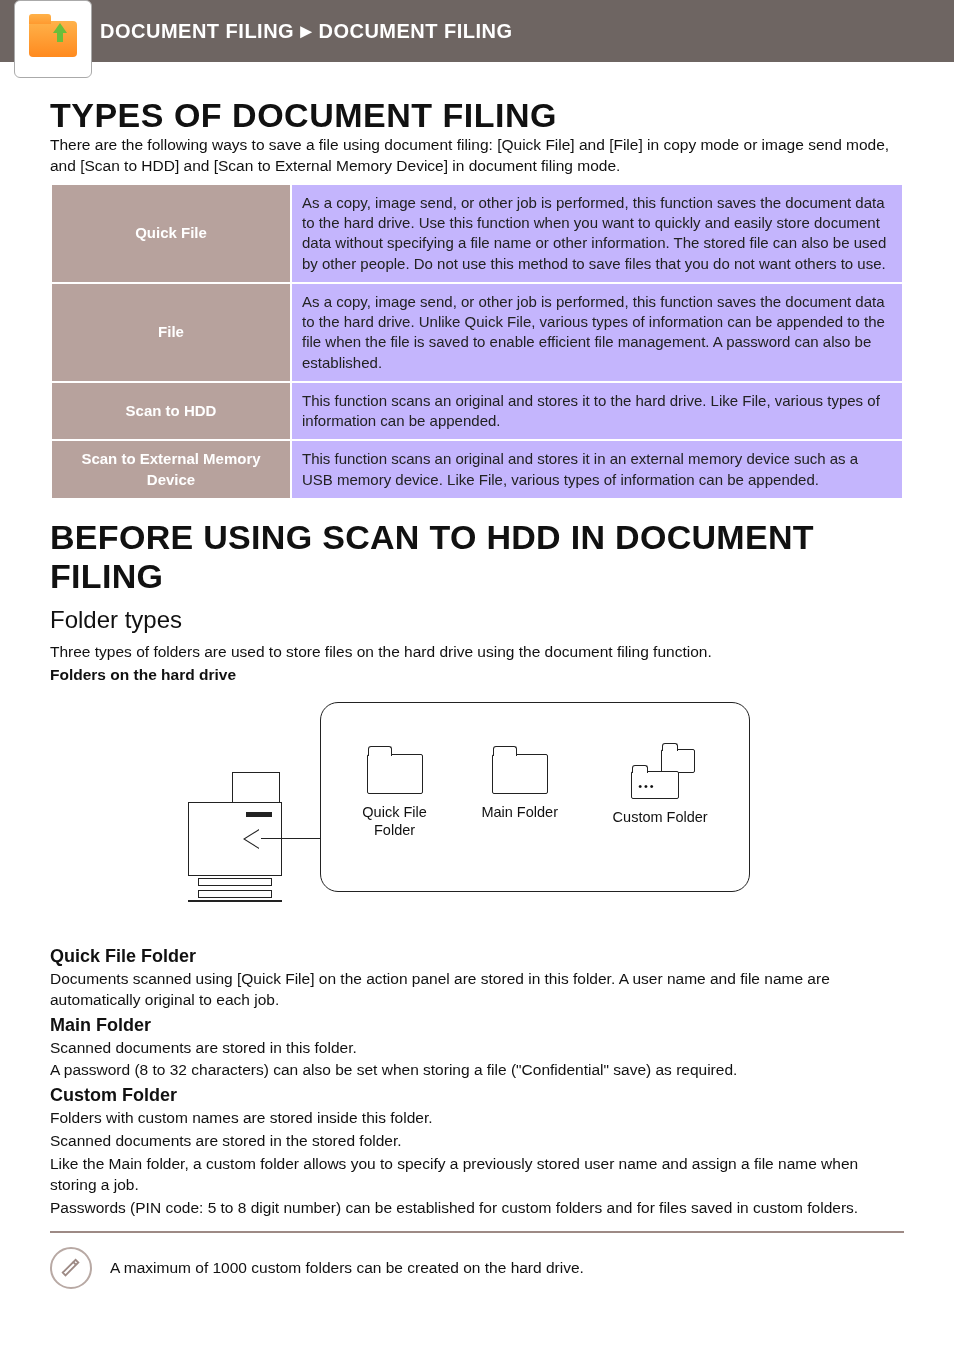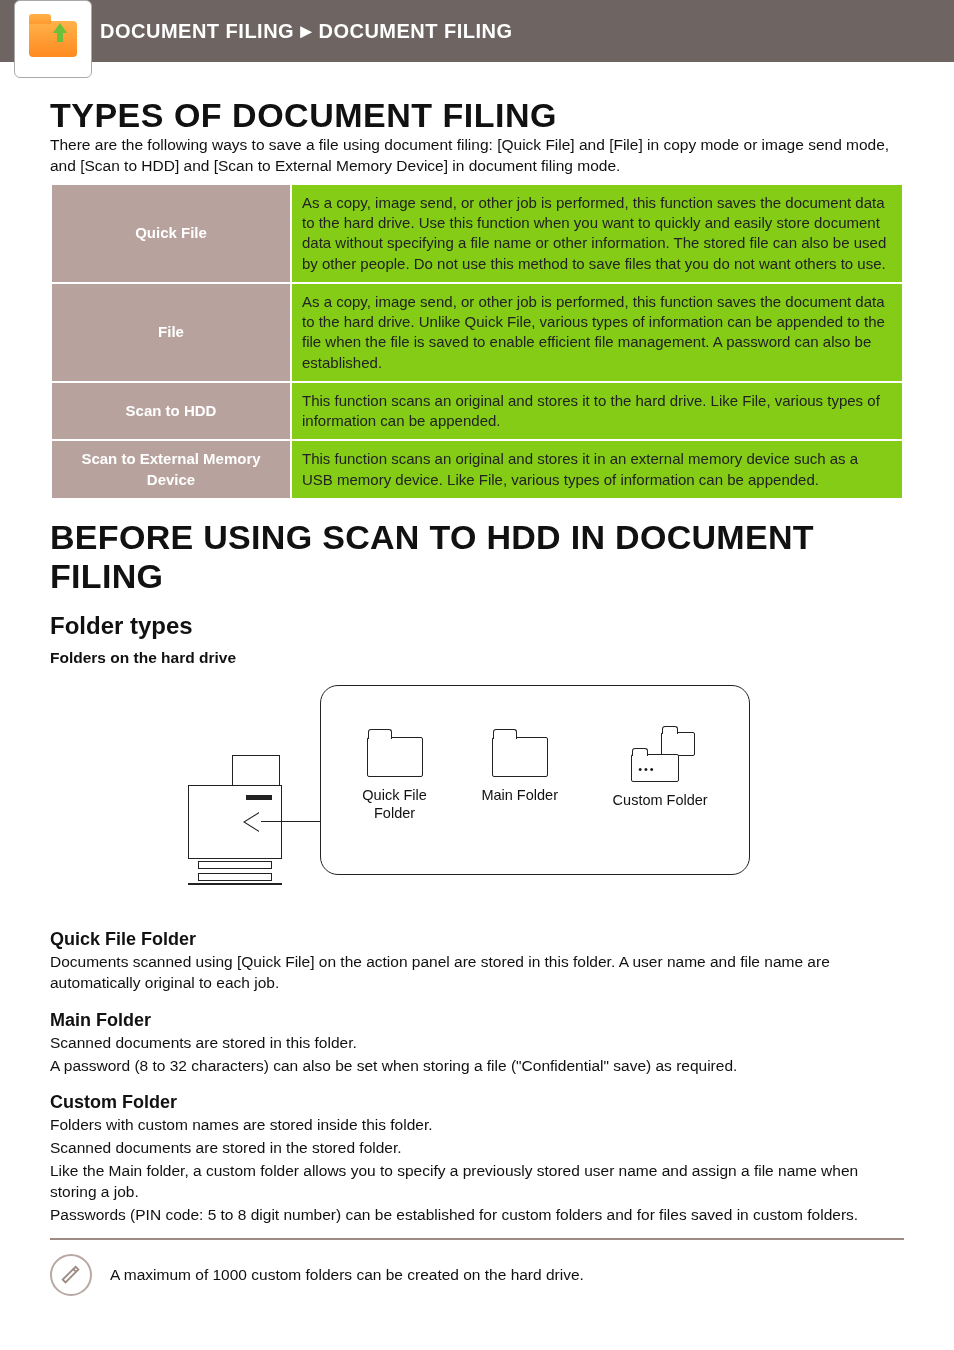--- a/index.html
+++ b/index.html
@@ -84,34 +84,34 @@
     vertical-align: middle;
   }
   table.types td.label {
     width: 240px;
     background: #b7a29d;
     color: #fff;
     font-weight: bold;
     text-align: center;
   }
   table.types td.desc {
-    background: #84cc16;
+    background: #c4b5fd;
     color: #222;
   }
 
   h1.sec2 {
     font-size: 34px;
     font-weight: bold;
     letter-spacing: 0.3px;
     margin-top: 18px;
-    margin-bottom: 16px;
+    margin-bottom: 10px;
   }
   h2.sub {
     font-size: 24px;
-    font-weight: bold;
+    font-weight: normal;
     margin-bottom: 8px;
   }
   p.body { font-size: 15.5px; line-height: 1.35; margin-bottom: 2px; }
   .bold { font-weight: bold; }
 
   
   .diagram {
     margin: 16px auto 24px auto;
     width: 550px; height: 220px;
     position: relative;
@@ -178,21 +178,21 @@
   .p-screen { position:absolute; left:44px; top:0; width:48px; height:32px; border:1.5px solid #222; background:#fff; }
   .p-body   { position:absolute; left:0; top:30px; width:94px; height:74px; border:1.5px solid #222; background:#fff; }
   .p-tray   { position:absolute; left:10px; top:106px; width:74px; height:8px; border:1.5px solid #222; background:#fff; }
   .p-tray2  { position:absolute; left:10px; top:118px; width:74px; height:8px; border:1.5px solid #222; background:#fff; }
   .p-slot   { position:absolute; left:58px; top:40px; width:26px; height:5px; background:#222; }
   .p-base   { position:absolute; left:0; top:128px; width:94px; height:2px; background:#222; }
 
   h3.sub2 {
     font-size: 18px;
     font-weight: bold;
-    margin-top: 16px;
+    margin-top: 4px;
     margin-bottom: 2px;
   }
 
   
   .note-wrap { margin-top: 12px; }
   .note-rule { border: none; border-top: 2px solid #9d8a85; margin: 0; }
   .note-row {
     display: flex; align-items: center;
     padding: 14px 0 14px 0;
     gap: 18px;
@@ -245,20 +245,21 @@
       <tr>
         <td class="label">Scan to External Memory Device</td>
         <td class="desc">This function scans an original and stores it in an external memory device such as a USB memory device. Like File, various types of information can be appended.</td>
       </tr>
     </tbody>
       </table>
 
     <h1 class="sec2">BEFORE USING SCAN TO HDD IN DOCUMENT FILING</h1>
 
     <h2 class="sub">Folder types</h2>
+    <p class="body">Three types of folders are used to store files on the hard drive using the document filing function.</p>
     <p class="body bold">Folders on the hard drive</p>
 
     <div class="diagram">
       <div class="printer">
         <div class="p-screen"></div>
         <div class="p-body"></div>
         <div class="p-slot"></div>
         <div class="p-tray"></div>
         <div class="p-tray2"></div>
         <div class="p-base"></div>

